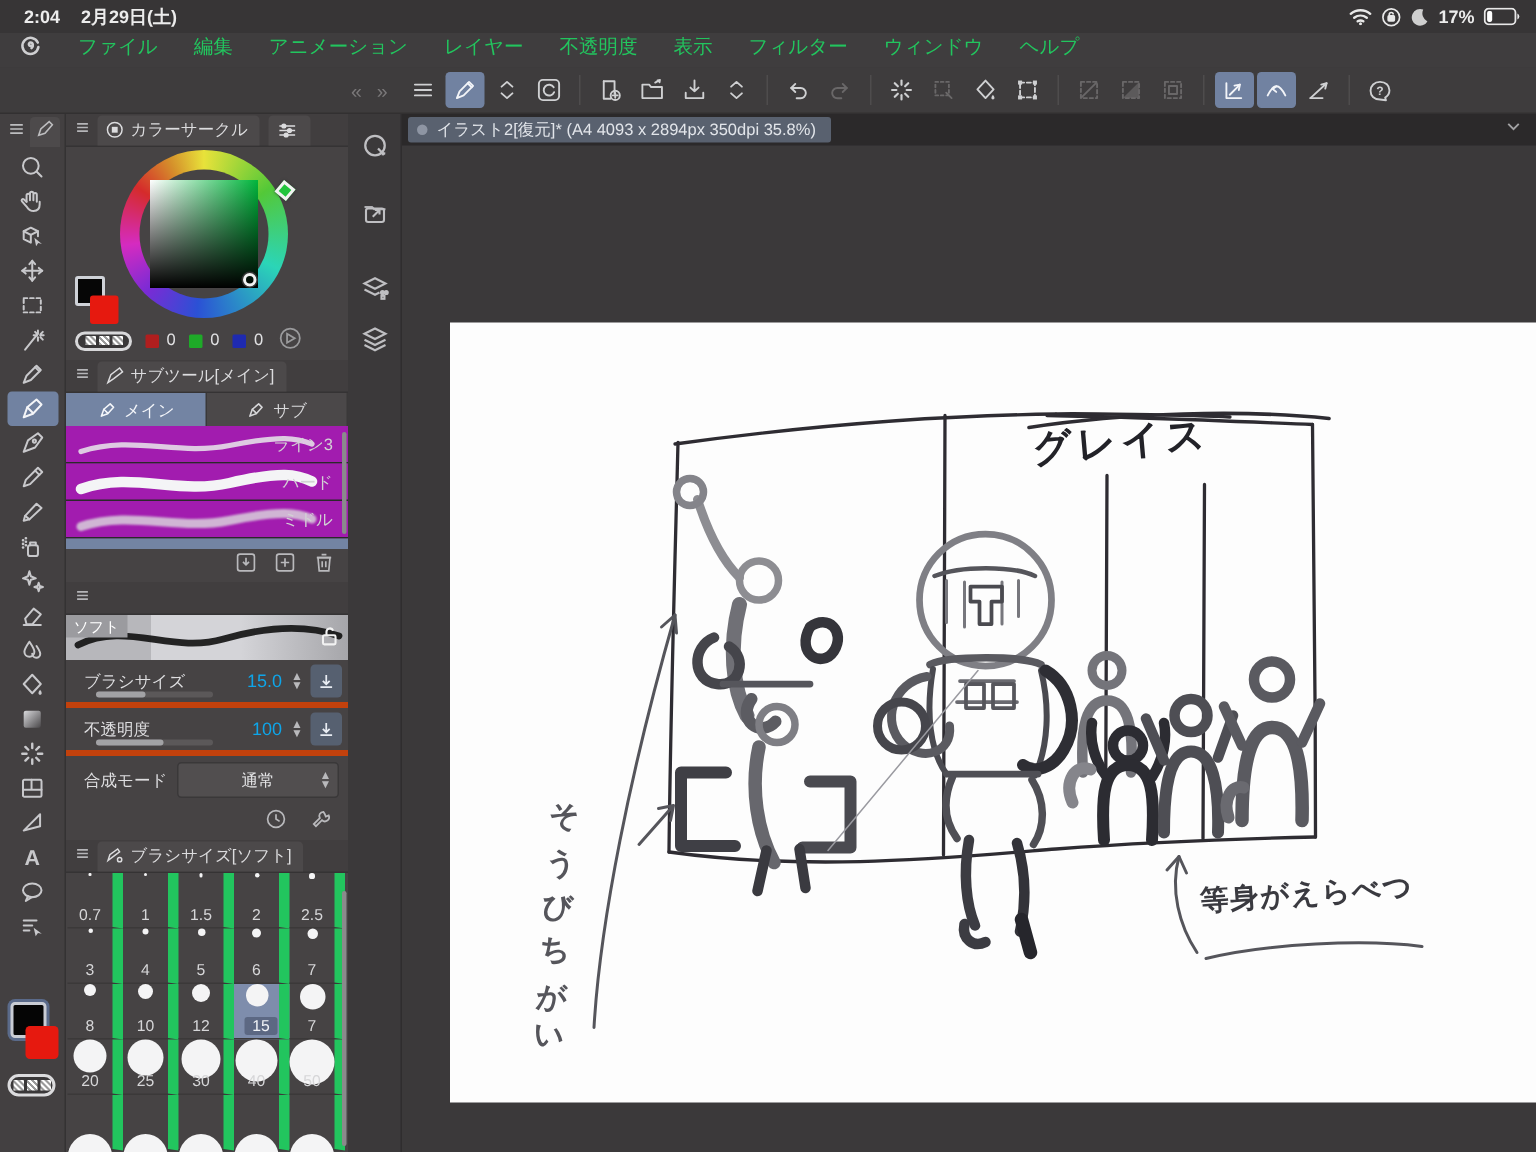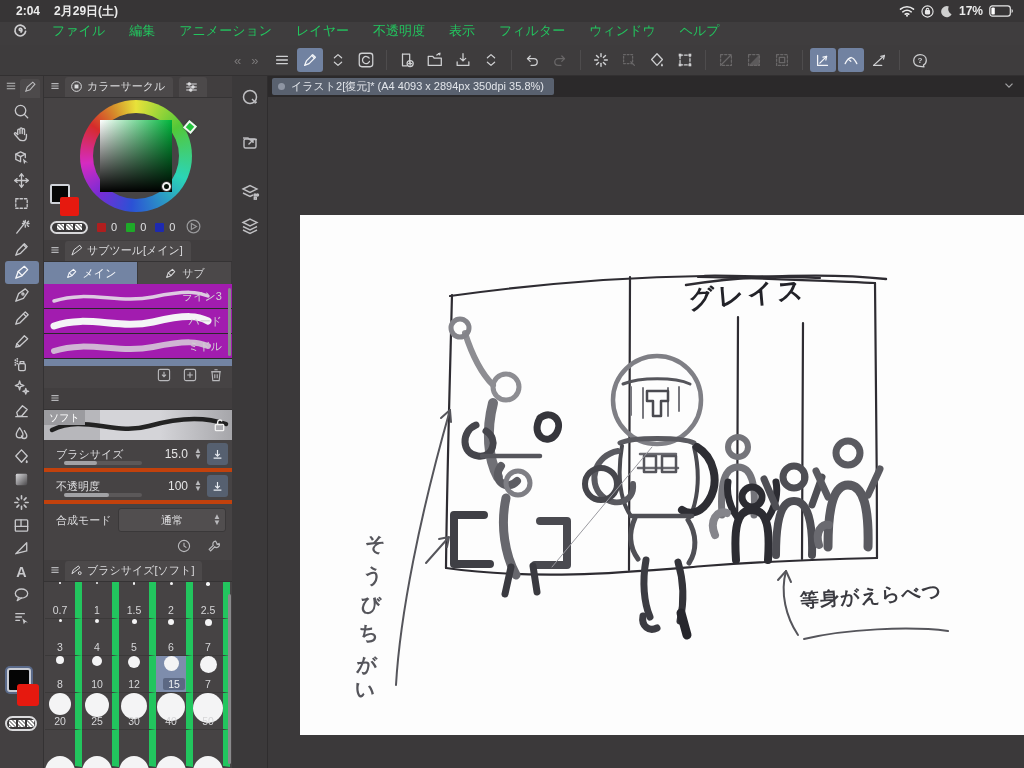--- a/index.html
+++ b/index.html
@@ -95,21 +95,21 @@
 
   
   #preview { height:30px; margin:0; position:relative; background:linear-gradient(to right,#b7b7bb 0 30%,#d4d4d8 30% 62%,#a6a6aa); }
   #preview .preset { position:absolute; left:0; top:0; height:15px; padding:1px 5px; font-size:10px;
     color:#fff; background:#9b9b9f; }
   #preview .lock { position:absolute; right:6px; bottom:4px; color:#f2f2f2; }
   .proprow { height:32px; display:flex; align-items:center; position:relative; border-bottom:4px solid #c2410c; }
   .proprow .plabel { font-size:11px; color:#dedee0; margin-left:12px; }
   .proprow .pslider { position:absolute; left:20px; top:21px; width:78px; height:4px; background:#5b5859; border-radius:2px; }
   .proprow .pslider i { display:block; height:4px; background:#a2a2a5; border-radius:2px; }
-  .proprow .pval { position:absolute; right:44px; font-size:12px; color:#e5e5e5; }
+  .proprow .pval { position:absolute; right:44px; font-size:12px; color:#0ea5e9; }
   .proprow .steppers { position:absolute; right:30px; color:#b9b9bc; display:flex; flex-direction:column; line-height:6px; font-size:8px; }
   .proprow .dlbtn { position:absolute; right:4px; width:21px; height:22px; background:#566070;
     border-radius:3px; color:#e8ecf2; display:flex; align-items:center; justify-content:center; }
   #blendrow { height:32px; display:flex; align-items:center; position:relative; }
   #blendrow .plabel { font-size:11px; color:#dedee0; margin-left:12px; }
   #blendrow .ddown { position:absolute; left:74px; right:6px; top:4px; bottom:4px; background:#514e4f;
     border:1px solid #3a3839; border-radius:3px; display:flex; align-items:center; justify-content:center;
     font-size:11px; color:#e3e3e5; }
   #blendrow .ddown .ch { position:absolute; right:4px; color:#b9b9bc; font-size:8px; line-height:6px;
     display:flex; flex-direction:column; }

